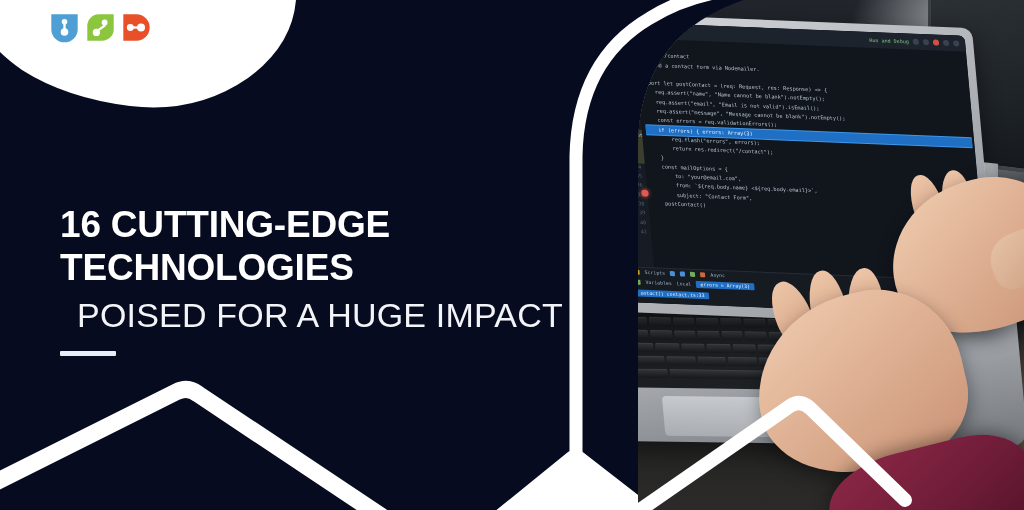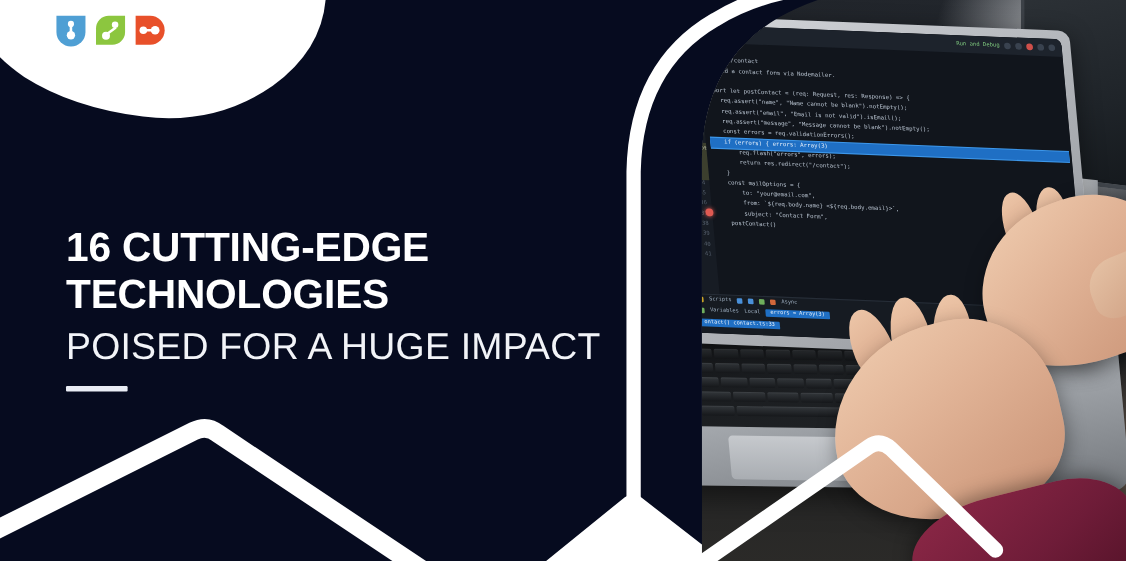--- a/index.html
+++ b/index.html
@@ -48,20 +48,21 @@
     white-space:pre-line;
   }
   .subheadline {
     color:#f2f4f8;
     font-size:34px;
     line-height:44px;
     font-weight:400;
     letter-spacing:0.2px;
     text-transform:uppercase;
     margin-top:4px;
+    text-align:center;
   }
   .accent-rule {
     margin-top:14px;
     width:56px;
     height:5px;
     background:#e9edf5;
     border-radius:1px;
   }
 
   

